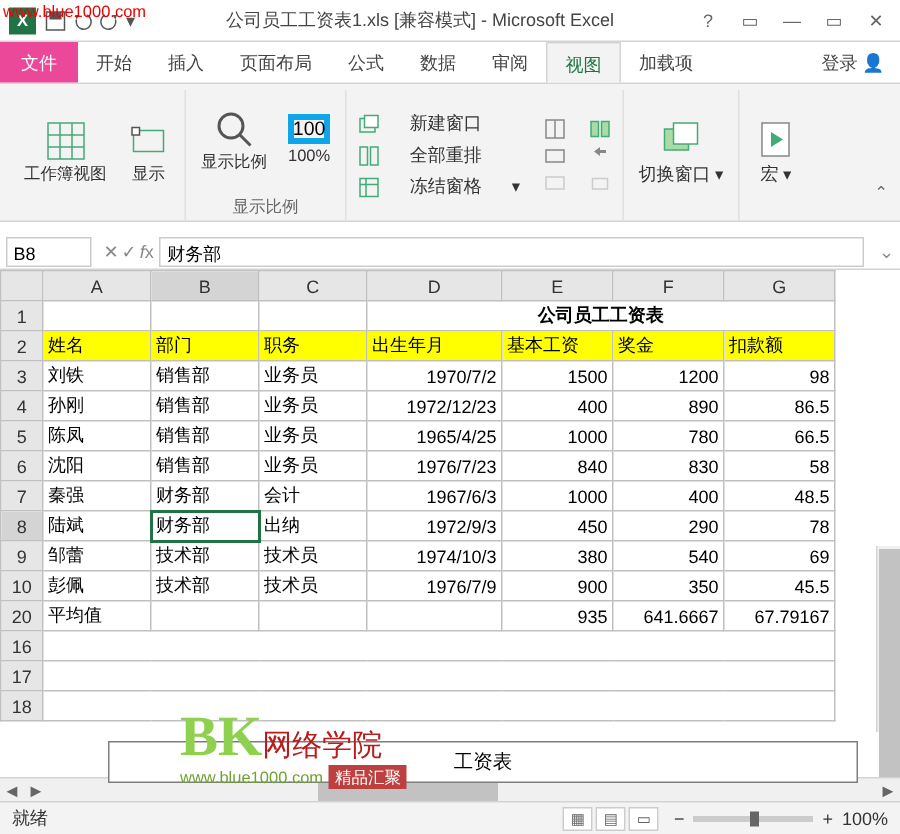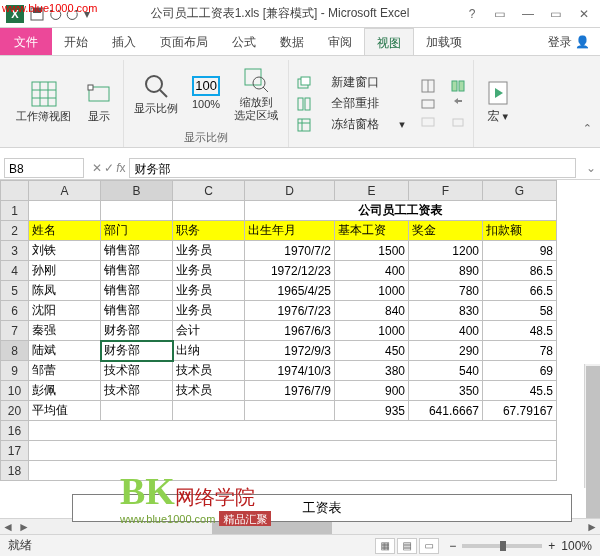--- a/index.html
+++ b/index.html
@@ -23,21 +23,21 @@
 .rgroup .icons{display:flex;gap:6px;flex:1;align-items:center;}
 .rgroup .lbl{font-size:11px;color:#666;padding:2px 0;}
 .bigbtn{display:flex;flex-direction:column;align-items:center;gap:2px;padding:2px 4px;cursor:pointer;}
 .bigbtn .ic{width:28px;height:28px;display:flex;align-items:center;justify-content:center;font-size:20px;}
 .bigbtn .tx{font-size:11px;color:#333;text-align:center;line-height:1.2;}
 .smallbtns{display:flex;flex-direction:column;gap:2px;padding-top:4px;}
 .smallbtn{display:flex;align-items:center;gap:20px;font-size:11px;color:#333;cursor:pointer;padding:1px 2px;}
 .smallbtn .ic{width:14px;height:14px;display:inline-block;}
 .collapse{position:absolute;right:8px;top:122px;font-size:11px;color:#666;cursor:pointer;}
 .namebox-row{height:24px;display:flex;align-items:center;border-bottom:1px solid #d4d4d4;background:#fff;margin-top:8px;}
-.namebox{width:80px;border:1px solid #ccc;height:20px;margin:0 4px;padding:0 4px;line-height:20px;background:#fff;}
+.namebox{width:57px;border:1px solid #ccc;height:20px;margin:0 4px;padding:0 4px;line-height:20px;background:#fff;}
 .fxbtns{display:flex;gap:2px;padding:0 4px;color:#888;}
 .fxbtns span{cursor:pointer;}
 .formula{flex:1;border:1px solid #ccc;height:20px;margin-right:6px;padding:0 4px;line-height:20px;background:#fff;}
 .grid-area{position:relative;height:346px;overflow:hidden;background:#fff;}
 .grid{border-collapse:collapse;table-layout:fixed;}
 .grid th,.grid td{border:1px solid #c0c0c0;height:20px;padding:0 3px;font-size:12px;white-space:nowrap;overflow:hidden;}
 .grid .colh{background:#e6e6e6;text-align:center;font-weight:normal;color:#333;}
 .grid .rowh{background:#e6e6e6;text-align:center;font-weight:normal;width:28px;color:#333;}
 .grid .rowh.sel{background:#d4d4d4;}
 .grid .colh.sel{background:#d4d4d4;}
@@ -151,33 +151,22 @@
       <div class="bigbtn">
         <div class="ic">
             <svg width="26" height="26">
               <circle cx="11" cy="11" r="8" fill="none" stroke="#555" stroke-width="2"></circle>
               <line x1="17" y1="17" x2="24" y2="24" stroke="#555" stroke-width="2"></line>
             </svg>
           </div>
         <div class="tx">显示比例</div>
       </div>
       <div class="bigbtn">
-        <div class="ic" style="font-size:13px;border:2px solid #0ea5e9;width:28px;height:20px;line-height:18px;">100</div>
+        <div class="ic" style="font-size:13px;border:4px solid #0ea5e9;width:28px;height:20px;line-height:18px;">100</div>
         <div class="tx">100%</div>
-      </div>
-      <div class="bigbtn">
-        <div class="ic">
-            <svg width="26" height="26">
-              <rect x="2" y="2" width="16" height="16" fill="none" stroke="#4a7"></rect>
-              <circle cx="16" cy="16" r="6" fill="none" stroke="#555"></circle>
-              <line x1="20" y1="20" x2="25" y2="25" stroke="#555"></line>
-            </svg>
-          </div>
-        <div class="tx" style="white-space:pre">缩放到
-选定区域</div>
       </div>
     </div>
     <div class="lbl">显示比例</div>
   </div>
   <div class="rgroup">
     <div class="icons">
       <div class="smallbtns">
         <div class="smallbtn">
             <span class="ic">
               <svg width="14" height="14">
@@ -244,20 +233,34 @@
               </svg>
             </span>
           </div>
         <div class="smallbtn">
             <span class="ic">
               <svg width="14" height="14">
                 <rect x="2" y="4" width="10" height="7" fill="none" stroke="#ccc"></rect>
               </svg>
             </span>
           </div>
+      </div>
+    </div>
+    <div class="lbl"></div>
+  </div>
+  <div class="rgroup">
+    <div class="icons">
+      <div class="bigbtn">
+        <div class="ic">
+            <svg width="26" height="26">
+              <rect x="2" y="6" width="16" height="14" fill="#a8dba8" stroke="#4a7"></rect>
+              <rect x="8" y="2" width="16" height="14" fill="#fff" stroke="#4a7"></rect>
+            </svg>
+          </div>
+        <div class="tx"><span>切换窗口</span> ▾</div>
       </div>
     </div>
     <div class="lbl"></div>
   </div>
   <div class="rgroup">
     <div class="icons">
       <div class="bigbtn">
         <div class="ic">
             <svg width="26" height="26">
               <rect x="4" y="2" width="18" height="22" fill="#fff" stroke="#888"></rect>

